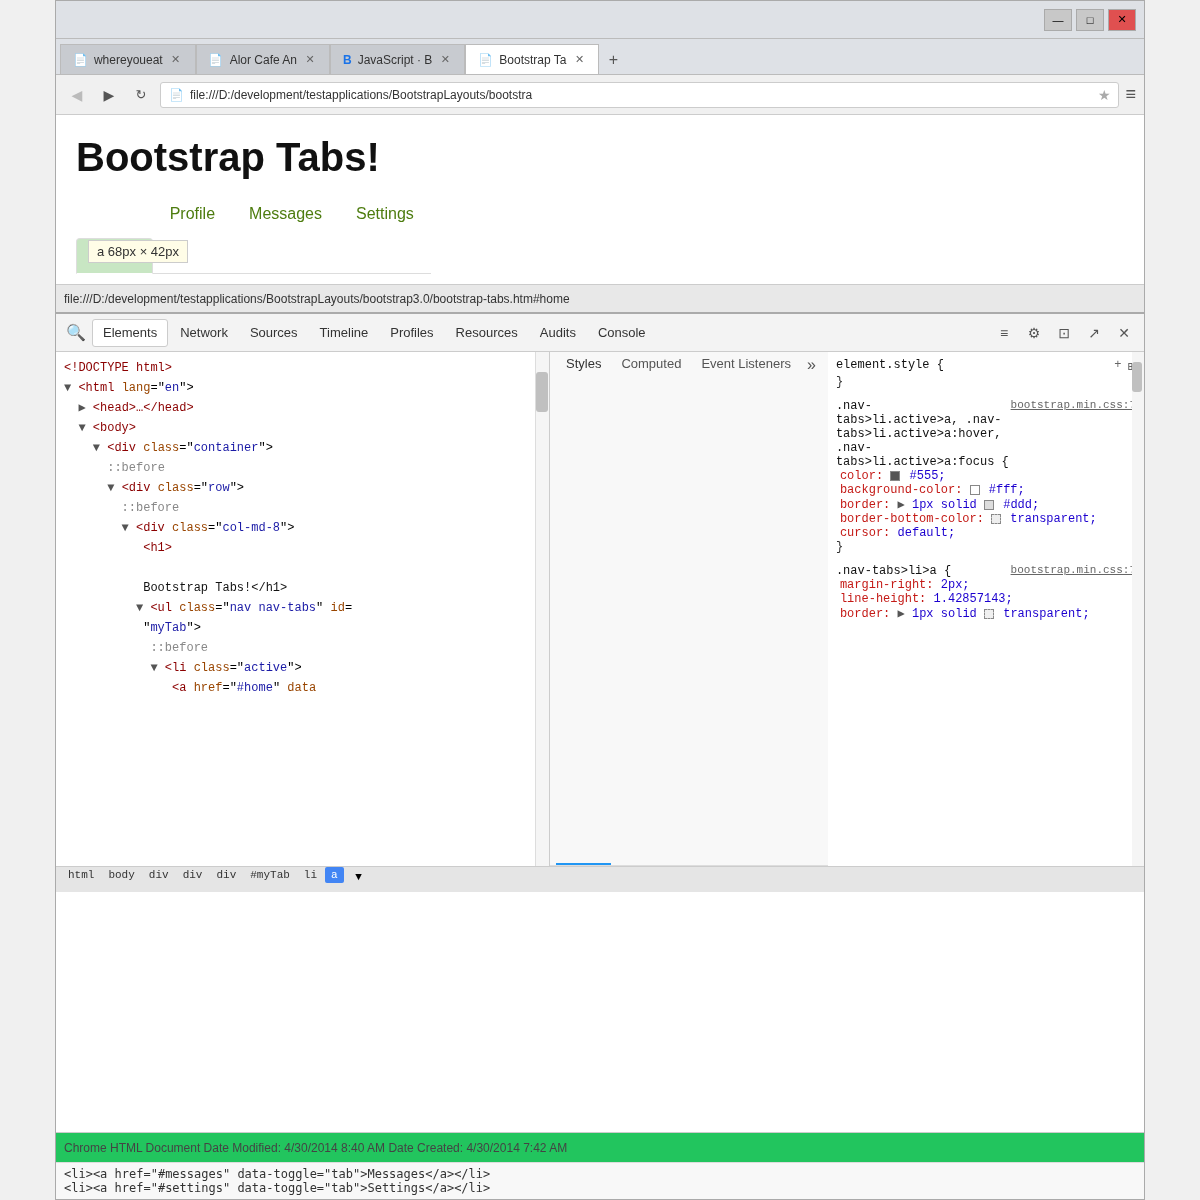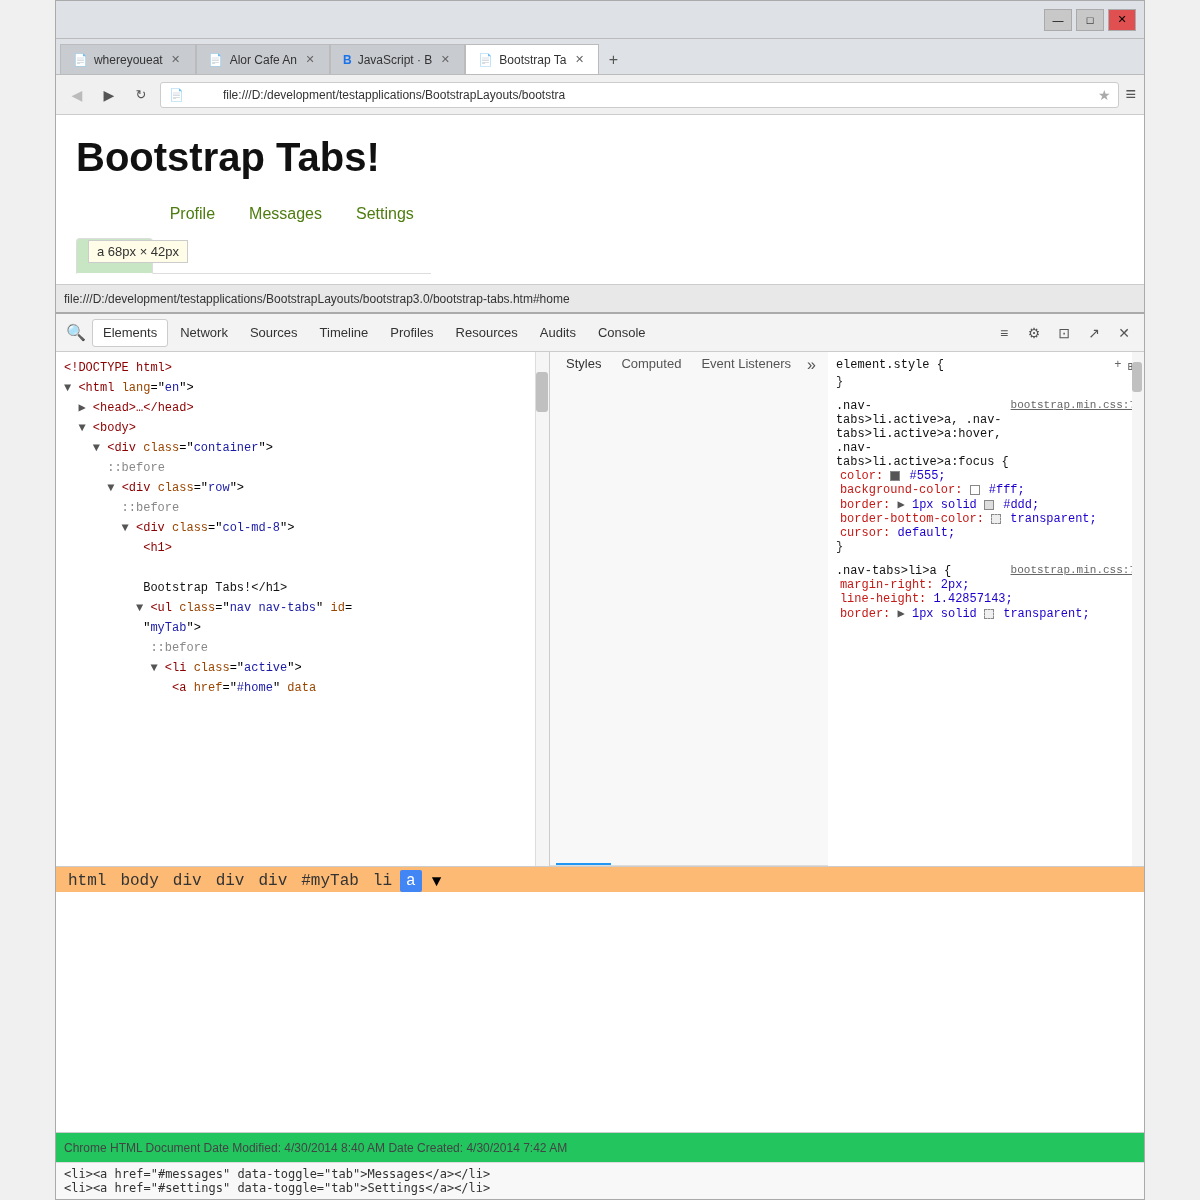--- a/index.html
+++ b/index.html
@@ -104,21 +104,21 @@
       flex: 1;
       height: 26px;
       border: 1px solid #ccc;
       border-radius: 3px;
       background: #fff;
       padding: 0 8px;
       font-size: 12px;
       color: #333;
       display: flex; align-items: center; gap: 6px;
     }
-    .url-text { font-size: 12px; color: #333; flex: 1; margin-left: 33px; }
+    .url-text { font-size: 12px; color: #333; flex: 1; }
     .star-btn { font-size: 14px; color: #aaa; }
     .menu-btn { font-size: 18px; color: #555; cursor: pointer; }
 
     
     .main-content {
       flex: 1;
       display: flex;
       flex-direction: column;
       background: #fff;
       overflow: hidden;
@@ -323,26 +323,26 @@
       border: 1px solid #888;
       vertical-align: middle;
       margin-right: 2px;
     }
     .prop-arrow { color: #555; cursor: pointer; }
     .style-brace { color: #333; }
 
     
     .devtools-breadcrumb {
       height: 26px;
-      background: #fdba74;
+      background: #e5e5e5;
       border-top: 1px solid #ccc;
       display: flex;
-      align-items: flex-end;
+      align-items: flex-start;
       padding: 0 6px;
-      font-size: 16px;
+      font-size: 11px;
       font-family: 'Courier New', monospace;
       gap: 2px;
     }
     .bc-item {
       padding: 2px 6px;
       color: #333;
       cursor: pointer;
     }
     .bc-item.active {
       background: #4285f4;

